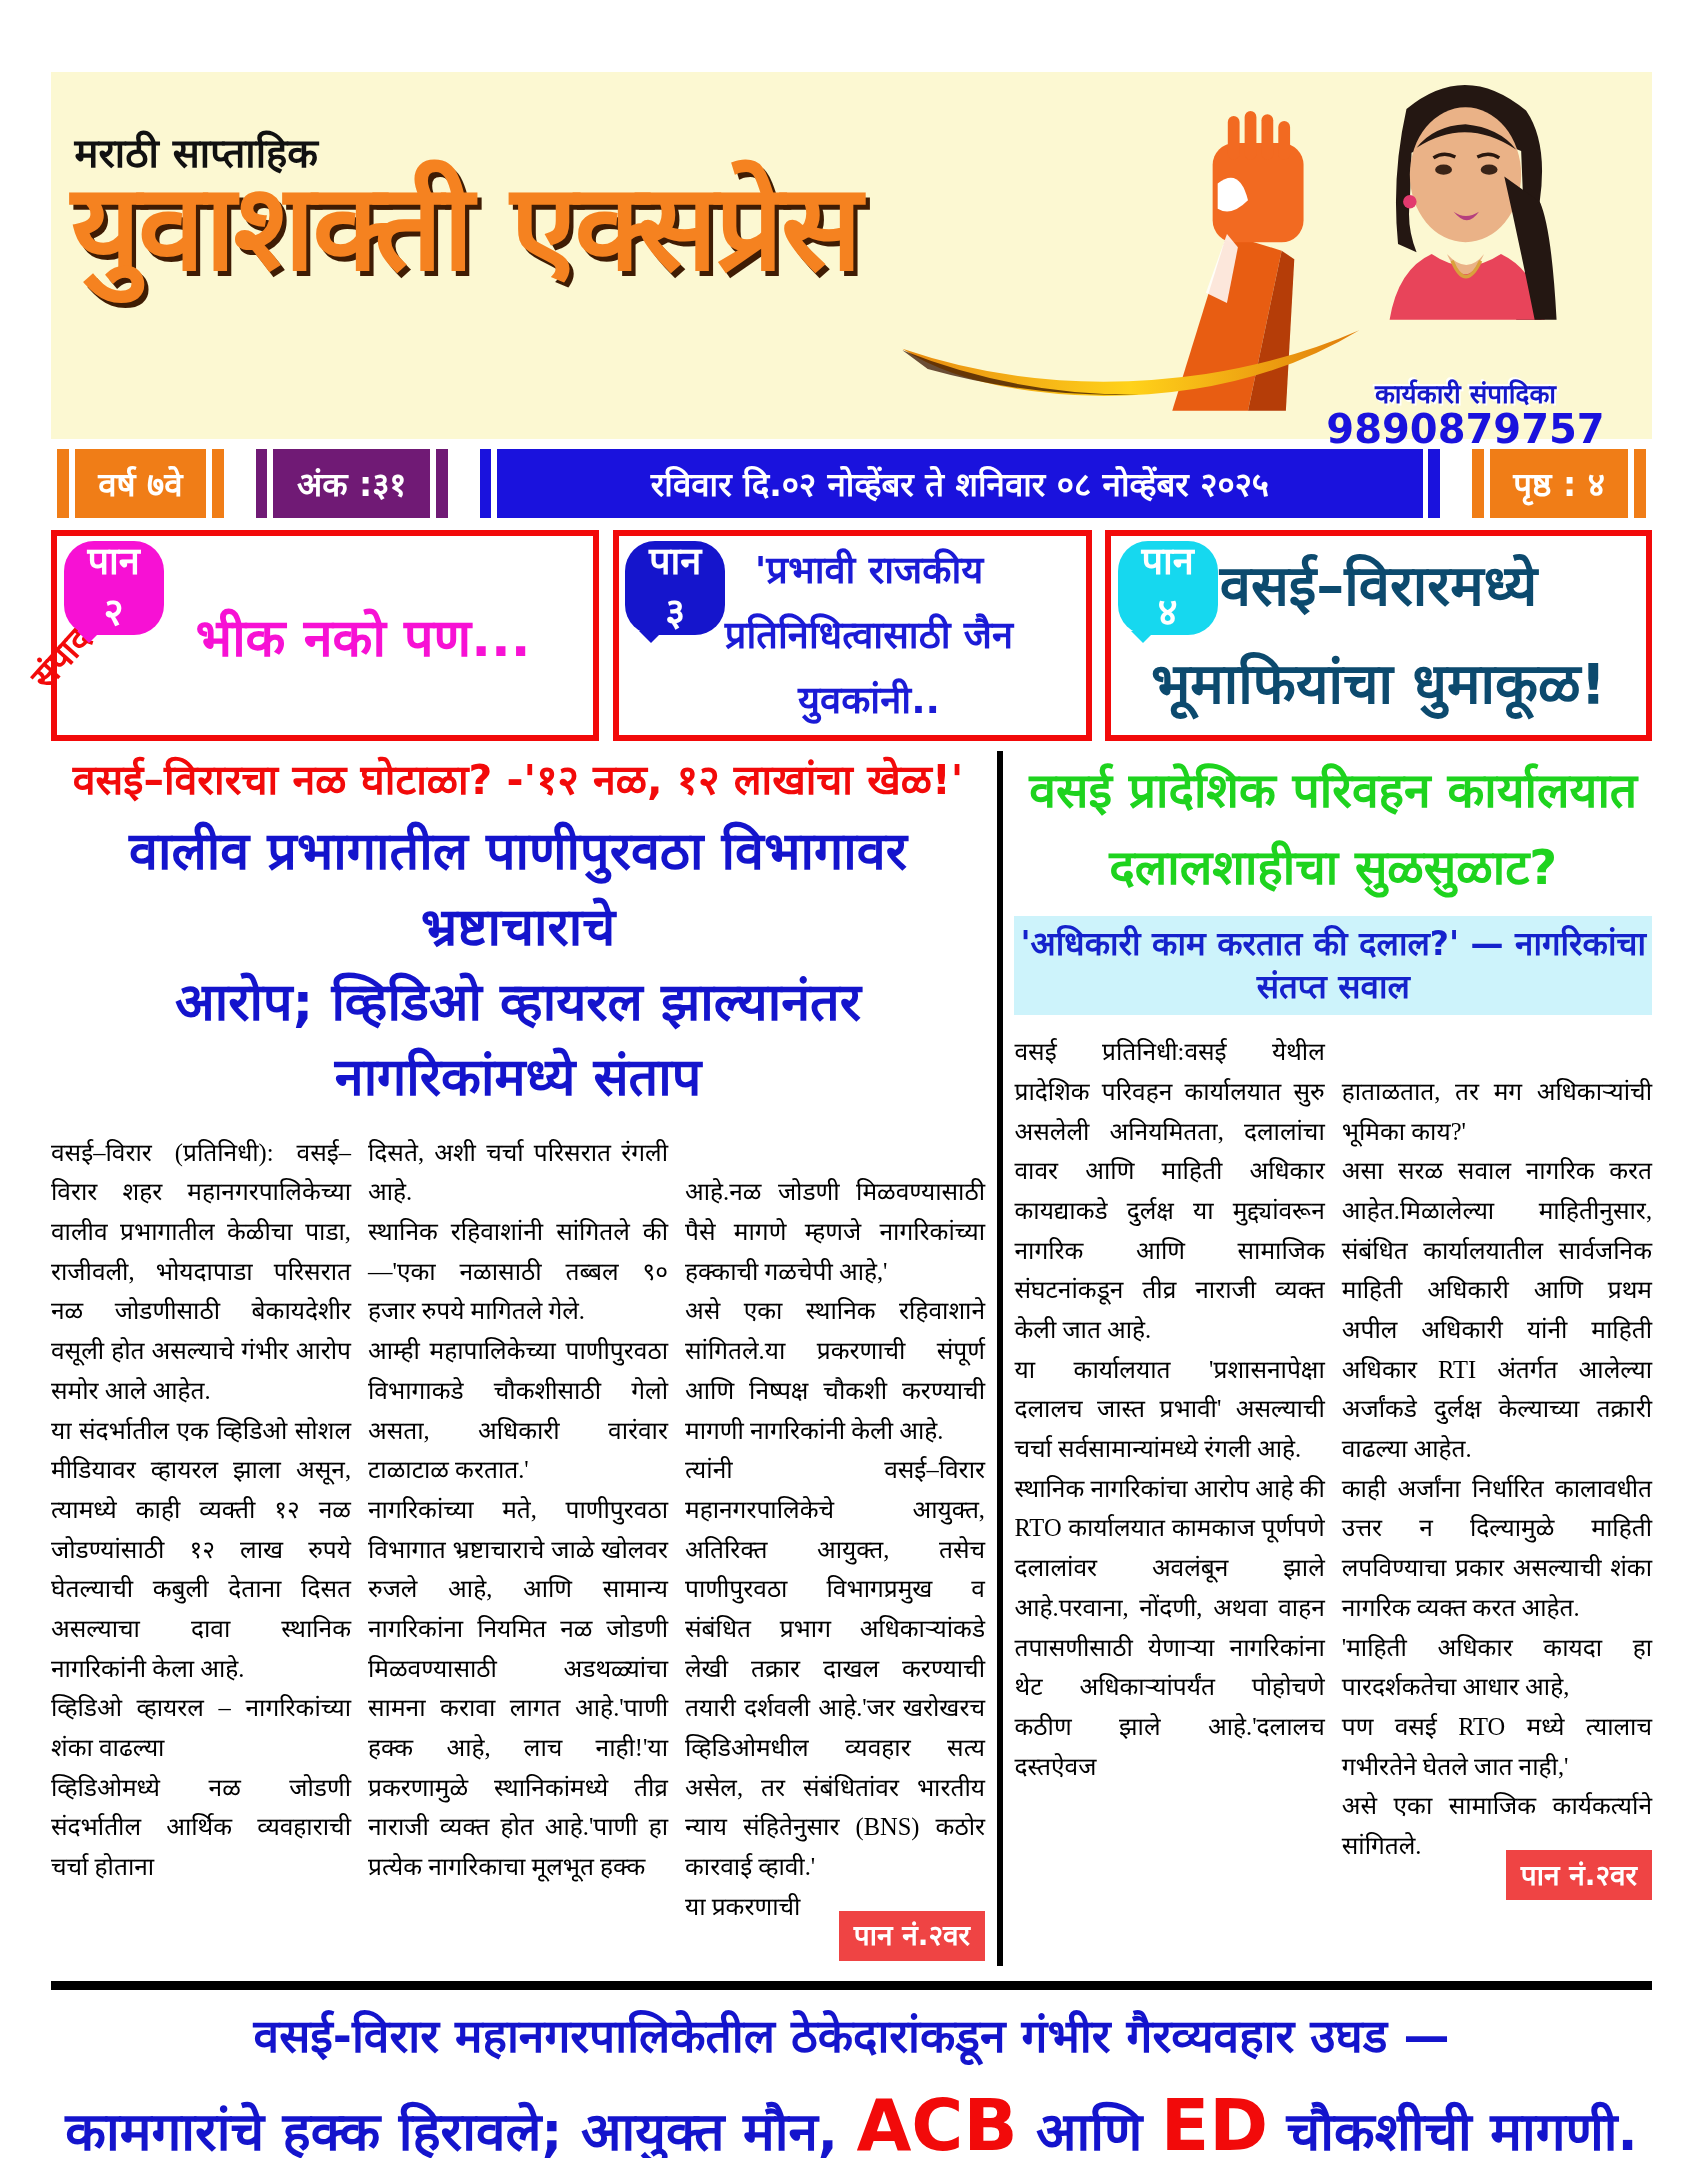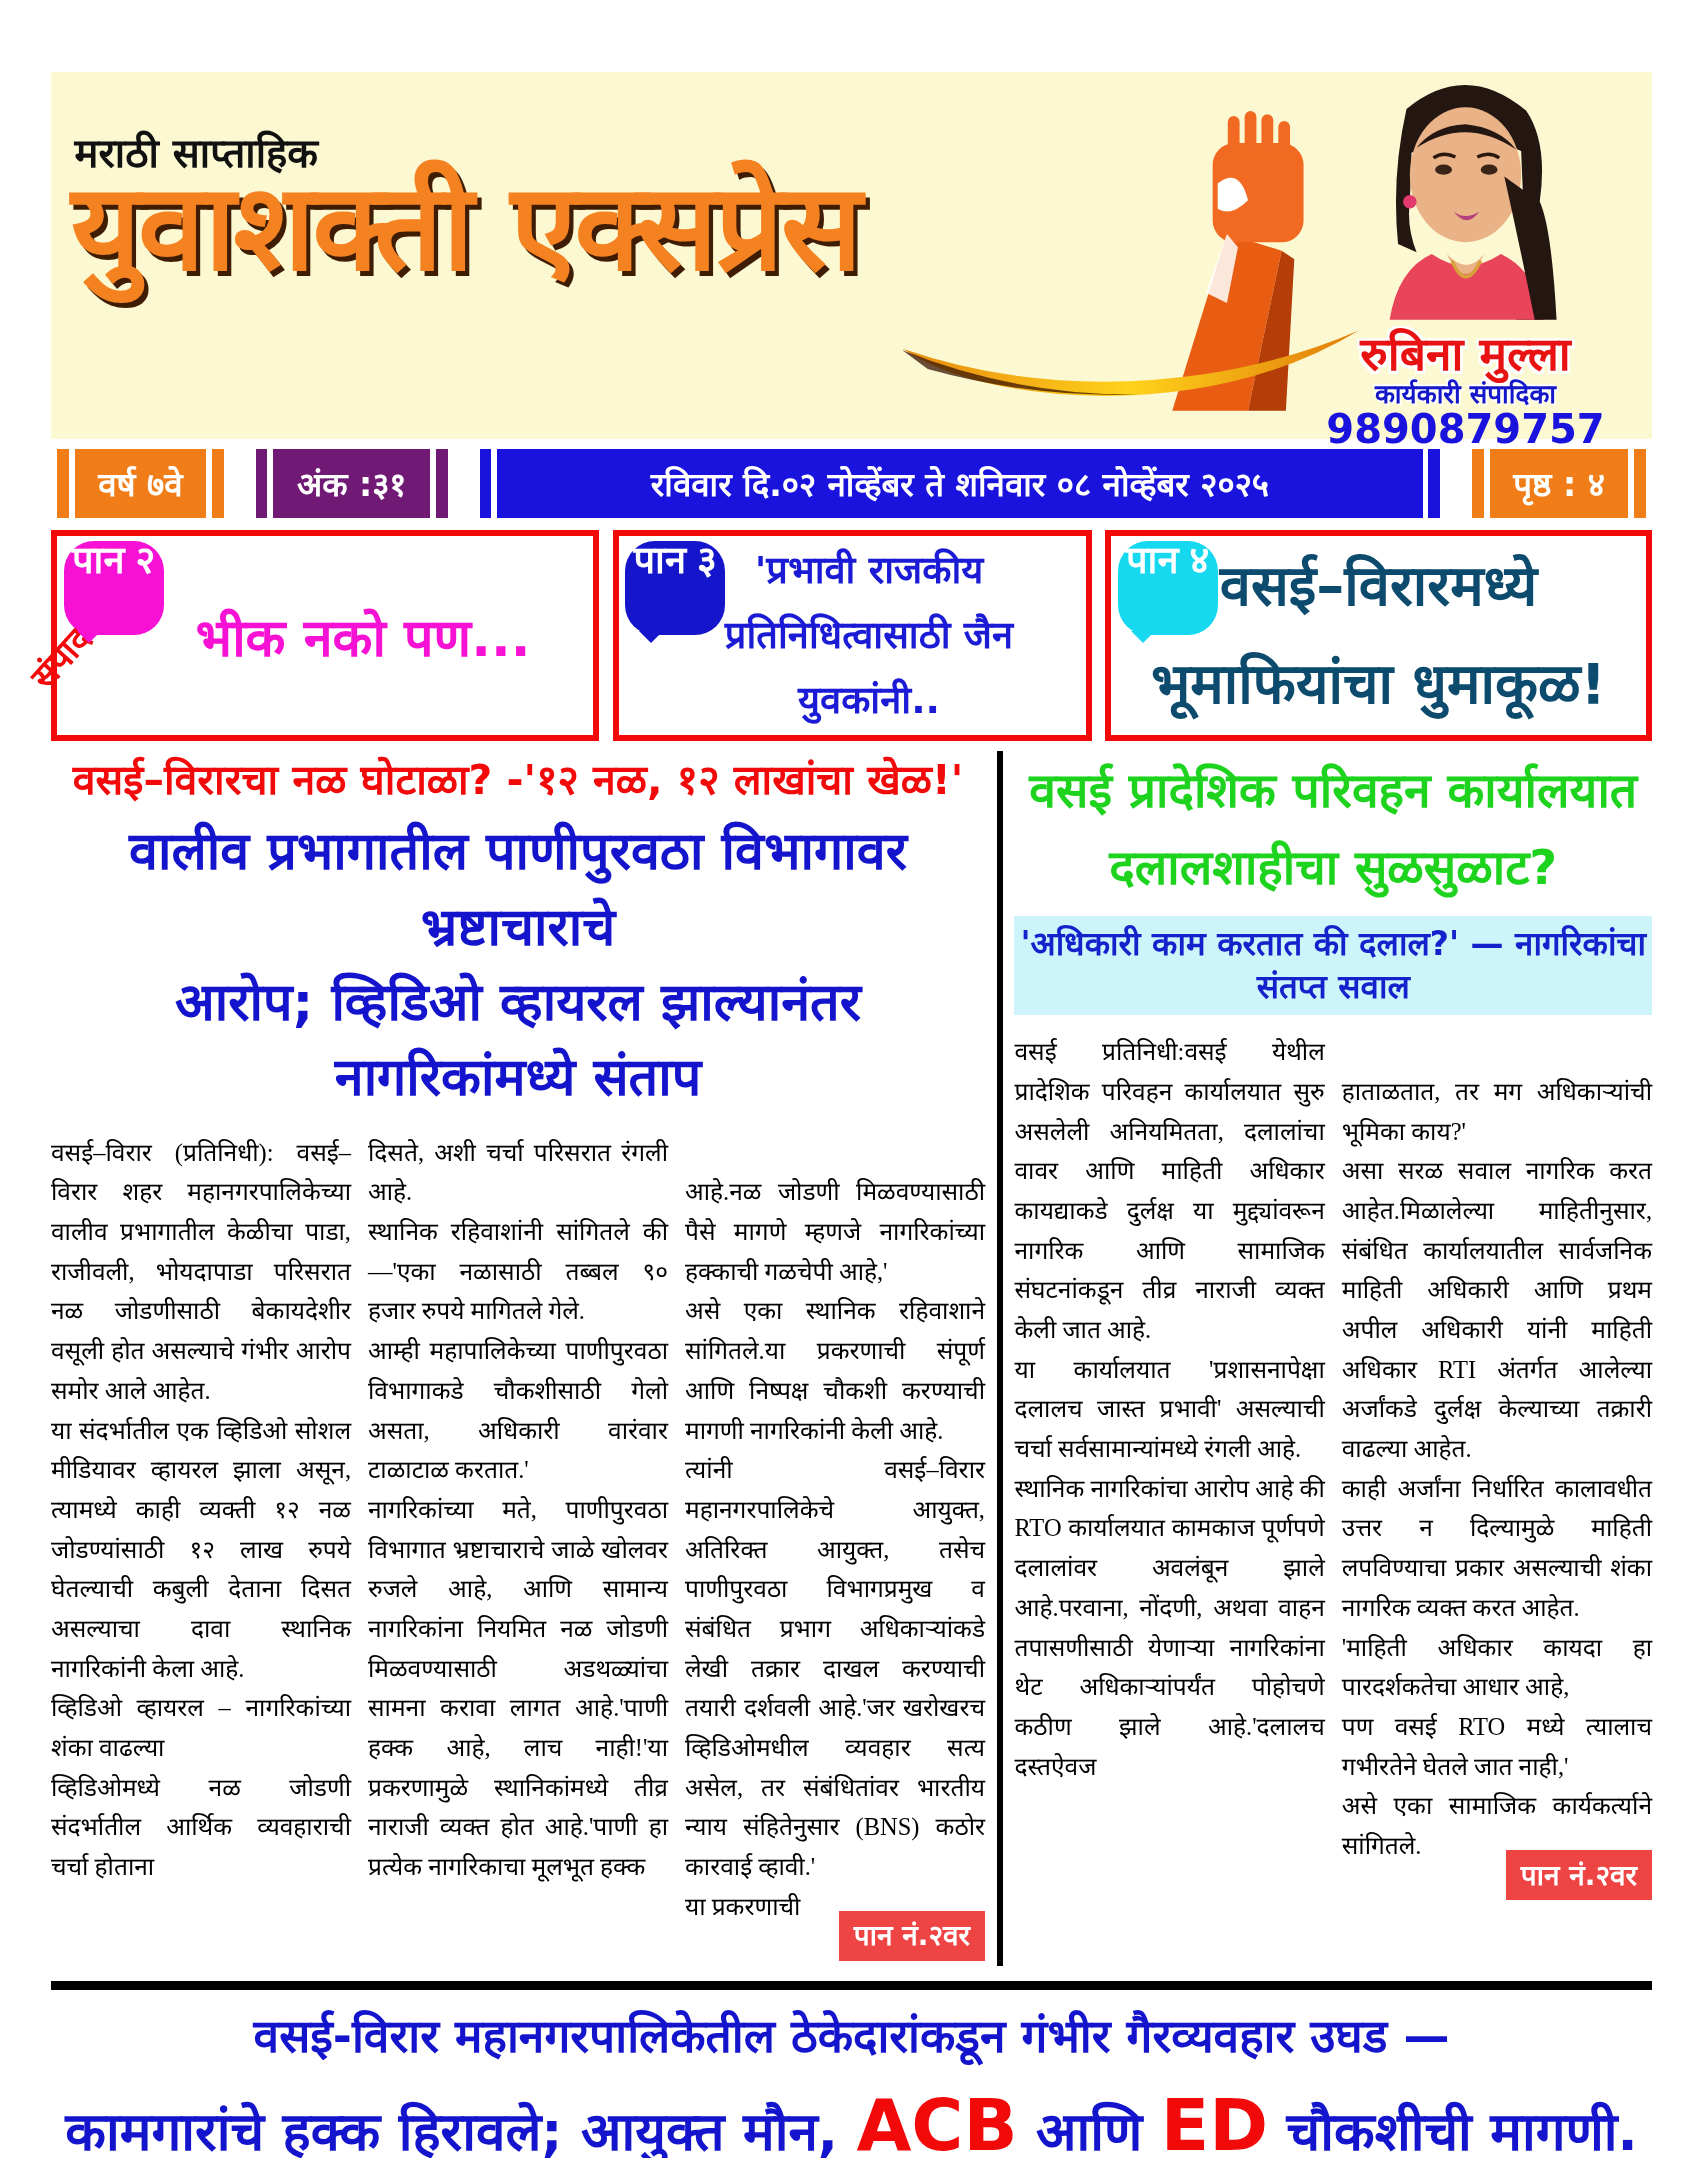--- a/index.html
+++ b/index.html
@@ -29,21 +29,21 @@
   .ib-box{display:flex;align-items:center;justify-content:center;color:#fff;font-weight:bold;
           font-size:33px;padding:0 23.6px;white-space:nowrap;flex:1;}
   .c-or{background:#f07d17;} .c-mg{background:#701a75;} .c-bl{background:#1a12dd;}
   
   .teasers{margin:11.8px 51px 0;display:flex;gap:13.5px;height:211px;}
   .teaser{border:6.7px solid #f20a0a;position:relative;background:#fff;display:flex;
           align-items:center;justify-content:center;box-sizing:border-box;}
   .t1{width:548px;} .t2{width:479px;} .t3{flex:1;}
   .bubble{position:absolute;left:6.7px;top:5px;width:100px;height:94px;border-radius:30px;
           color:#fff;font-weight:bold;text-align:center;font-size:38px;line-height:1.05;
-          display:flex;flex-direction:row;justify-content:center;z-index:2;gap:11px;}
+          display:flex;flex-direction:column;justify-content:center;z-index:2;gap:11px;}
   .bubble::after{content:"";position:absolute;left:13.5px;bottom:-20px;border:12.6px solid transparent;}
   .b-mg{background:#f711d4;} .b-mg::after{border-top-color:#f711d4;}
   .b-bl{background:#1515cc;} .b-bl::after{border-top-color:#1515cc;}
   .b-cy{background:#16d8ef;} .b-cy::after{border-top-color:#16d8ef;}
   .editorial-tag{position:absolute;left:-3.4px;bottom:37px;transform:rotate(-48deg);
                  transform-origin:left bottom;color:#f20a0a;font-weight:bold;font-size:34px;}
   .head{white-space:pre-line;text-align:center;font-weight:bold;}
   .t1 .head{color:#f711d4;font-size:52px;padding-left:76px;}
   .t2 .head{color:#1b1bd6;font-size:38px;line-height:1.7;padding-left:34px;}
   .t3 .head{color:#0c4a6e;font-size:56px;line-height:1.75;}
@@ -119,21 +119,20 @@
       <path d="M112,98 Q124,90 138,97" stroke="#2a180f" stroke-width="4" fill="none"></path>
       <path d="M164,97 Q178,90 190,98" stroke="#2a180f" stroke-width="4" fill="none"></path>
       <path d="M136,162 Q150,172 166,162 Q152,182 136,162 Z" fill="#b5407e"></path>
       <circle cx="84" cy="150" r="8" fill="#e23a6e"></circle>
       <circle cx="216" cy="148" r="8" fill="#e23a6e"></circle>
       <path d="M60,290 Q70,230 110,212 Q150,240 192,212 Q234,232 244,290 Z" fill="#e8445a"></path>
       <path d="M128,212 Q150,260 172,212 Q152,238 128,212 Z" fill="#eab287"></path>
       <path d="M134,220 Q150,258 168,220" stroke="#d9a13c" stroke-width="4" fill="none"></path>
       <path d="M196,120 Q214,200 232,290 L258,290 Q252,180 238,150 Z" fill="#241712"></path>
     </svg>
-    <div class="ed-name">रुबिना मुल्ला</div>
     <div class="ed-role">कार्यकारी संपादिका</div>
     <div class="ed-phone">9890879757</div>
   </div>
 </div>
 
 <div class="infobar">
   <div class="ib-unit">
     <i class="ib-bar c-or"></i>
       <div class="ib-box c-or">वर्ष ७वे</div>
       <i class="ib-bar c-or"></i>

